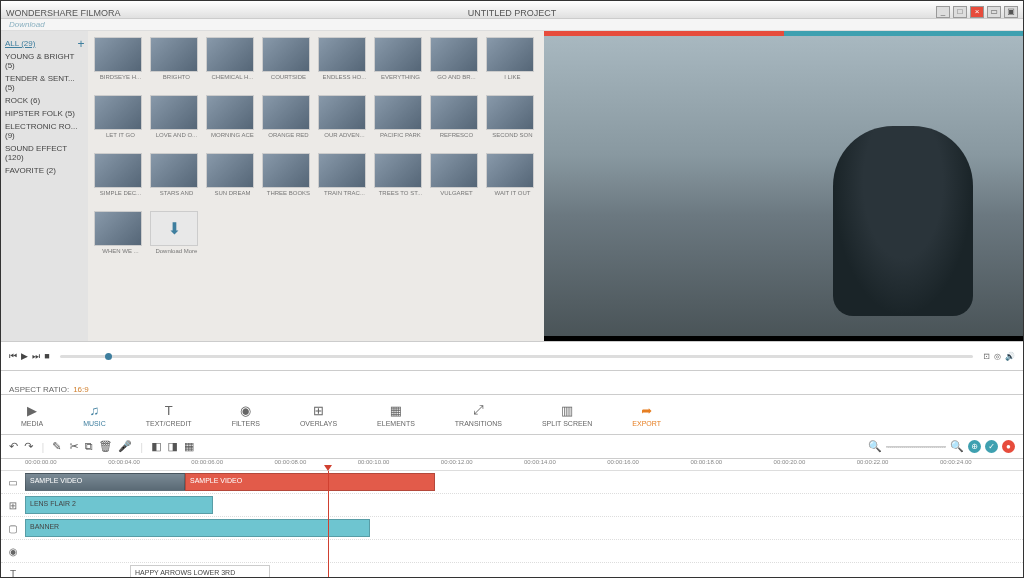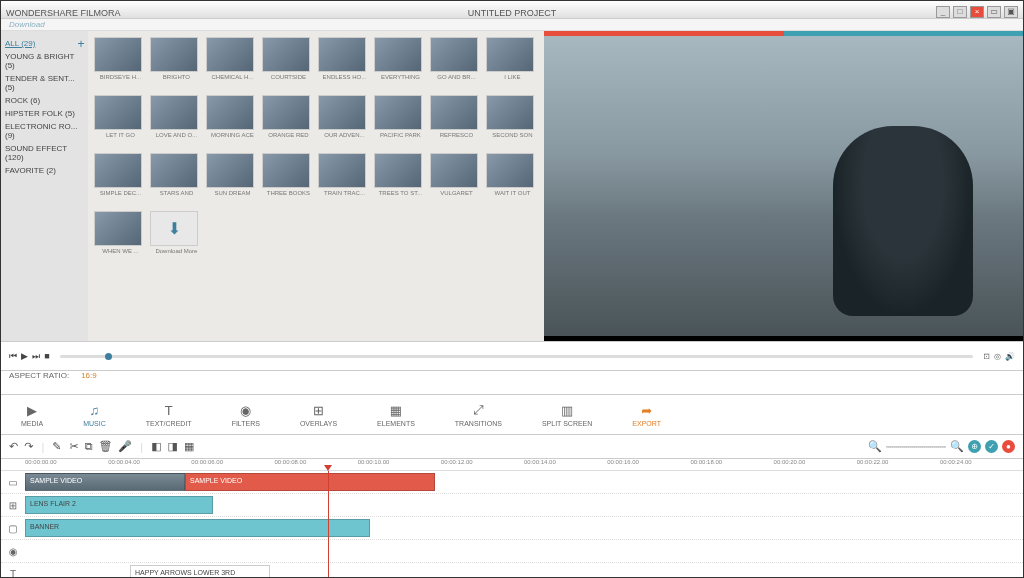--- a/index.html
+++ b/index.html
@@ -24,23 +24,23 @@
 .preview .topbar .seg1{flex:1;background:#e74c3c}
 .preview .topbar .seg2{flex:1;background:#3ea0b0}
 .preview .vid{height:300px;background:linear-gradient(180deg,#a8b8c0 0%,#8898a0 40%,#6b7880 60%,#4a5458 100%);position:relative}
 .preview .figure{position:absolute;right:50px;top:90px;width:140px;height:190px;background:radial-gradient(ellipse at 50% 30%,#2a343a 40%,#1a2428 70%);border-radius:60px 60px 20px 20px}
 .controls{height:30px;background:#fff;display:flex;align-items:center;padding:0 8px;font-size:8px;border-top:1px solid #ccc;border-bottom:1px solid #ccc}
 .controls .btns{display:flex;gap:4px;color:#444}
 .controls .btns span{cursor:pointer;font-size:9px}
 .controls .slider{flex:1;height:3px;background:#ddd;margin:0 10px;position:relative;border-radius:2px}
 .controls .slider .dot{position:absolute;left:5%;top:-2px;width:7px;height:7px;background:#3e7e9e;border-radius:50%}
 .controls .ricons{display:flex;gap:4px;color:#666}
-.aspectrow{height:24px;background:#fff;display:flex;align-items:flex-start;padding:0 8px;font-size:8px;border-bottom:1px solid #ccc}
+.aspectrow{height:24px;background:#fff;display:flex;align-items:flex-end;padding:0 8px;font-size:8px;border-bottom:1px solid #ccc}
 .aspectrow .ar{color:#666}
-.aspectrow .arval{color:#d08030;margin-left:12px}
+.aspectrow .arval{color:#d08030;margin-left:4px}
 .aspectrow .spacer{flex:1}
 .aspectrow .tc{color:#444;font-size:12px;font-weight:bold}
 .toolbar{height:40px;background:#fff;display:flex;align-items:center;padding:0 20px;gap:40px;border-bottom:1px solid #ccc}
 .tool{display:flex;flex-direction:column;align-items:center;font-size:7px;color:#666;cursor:pointer;gap:2px}
 .tool.active{color:#3e7e9e}
 .tool.export{color:#e67e22}
 .tool .ico{font-size:13px}
 .edittb{height:24px;background:#fff;display:flex;align-items:center;padding:0 8px;gap:8px;font-size:11px;color:#555;border-bottom:1px solid #ccc}
 .edittb .grp{display:flex;gap:6px}
 .edittb .grp span{cursor:pointer}

